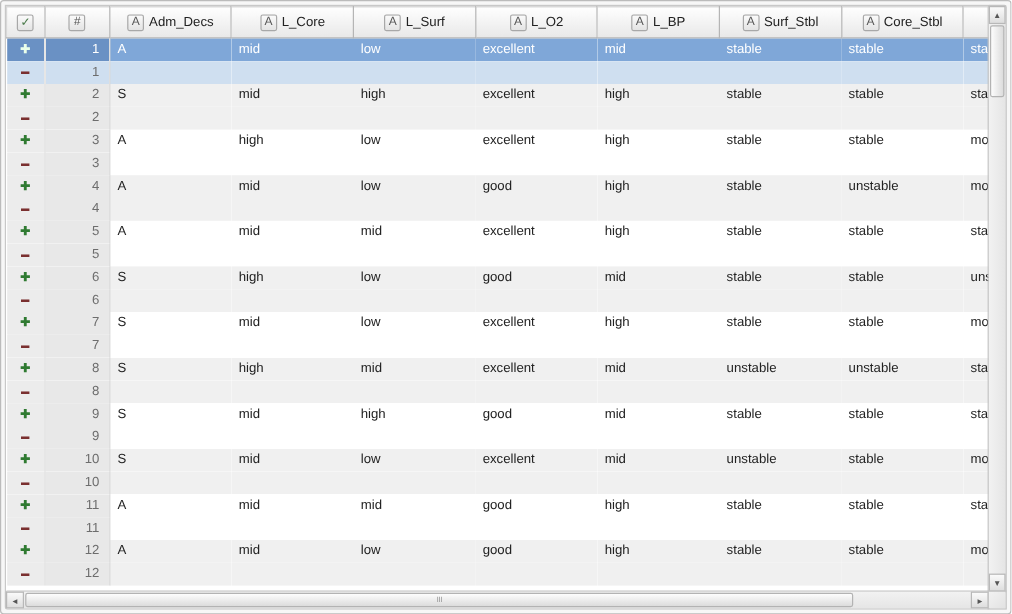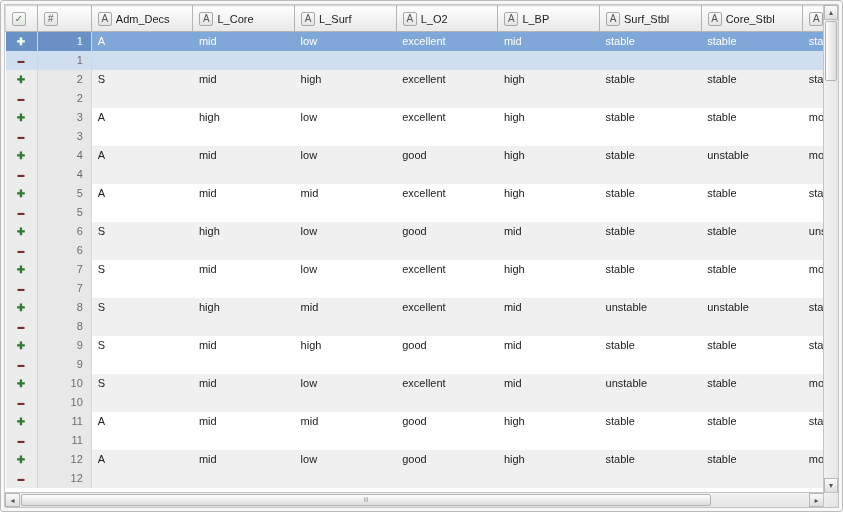--- a/index.html
+++ b/index.html
@@ -52,20 +52,21 @@
     border-top-color: #d8d8d8;
     border-left-color: #d8d8d8;
     box-sizing: border-box;
     white-space: nowrap;
     overflow: hidden;
   }
   thead th .hdr {
     display: flex;
     align-items: center;
     gap: 4px;
+    justify-content: center;
   }
   .hicon {
     display: inline-flex;
     width: 14px;
     height: 14px;
     align-items: center;
     justify-content: center;
     border: 1px solid #a8a8a8;
     background: linear-gradient(#fafafa,#e4e4e4);
     border-radius: 2px;

